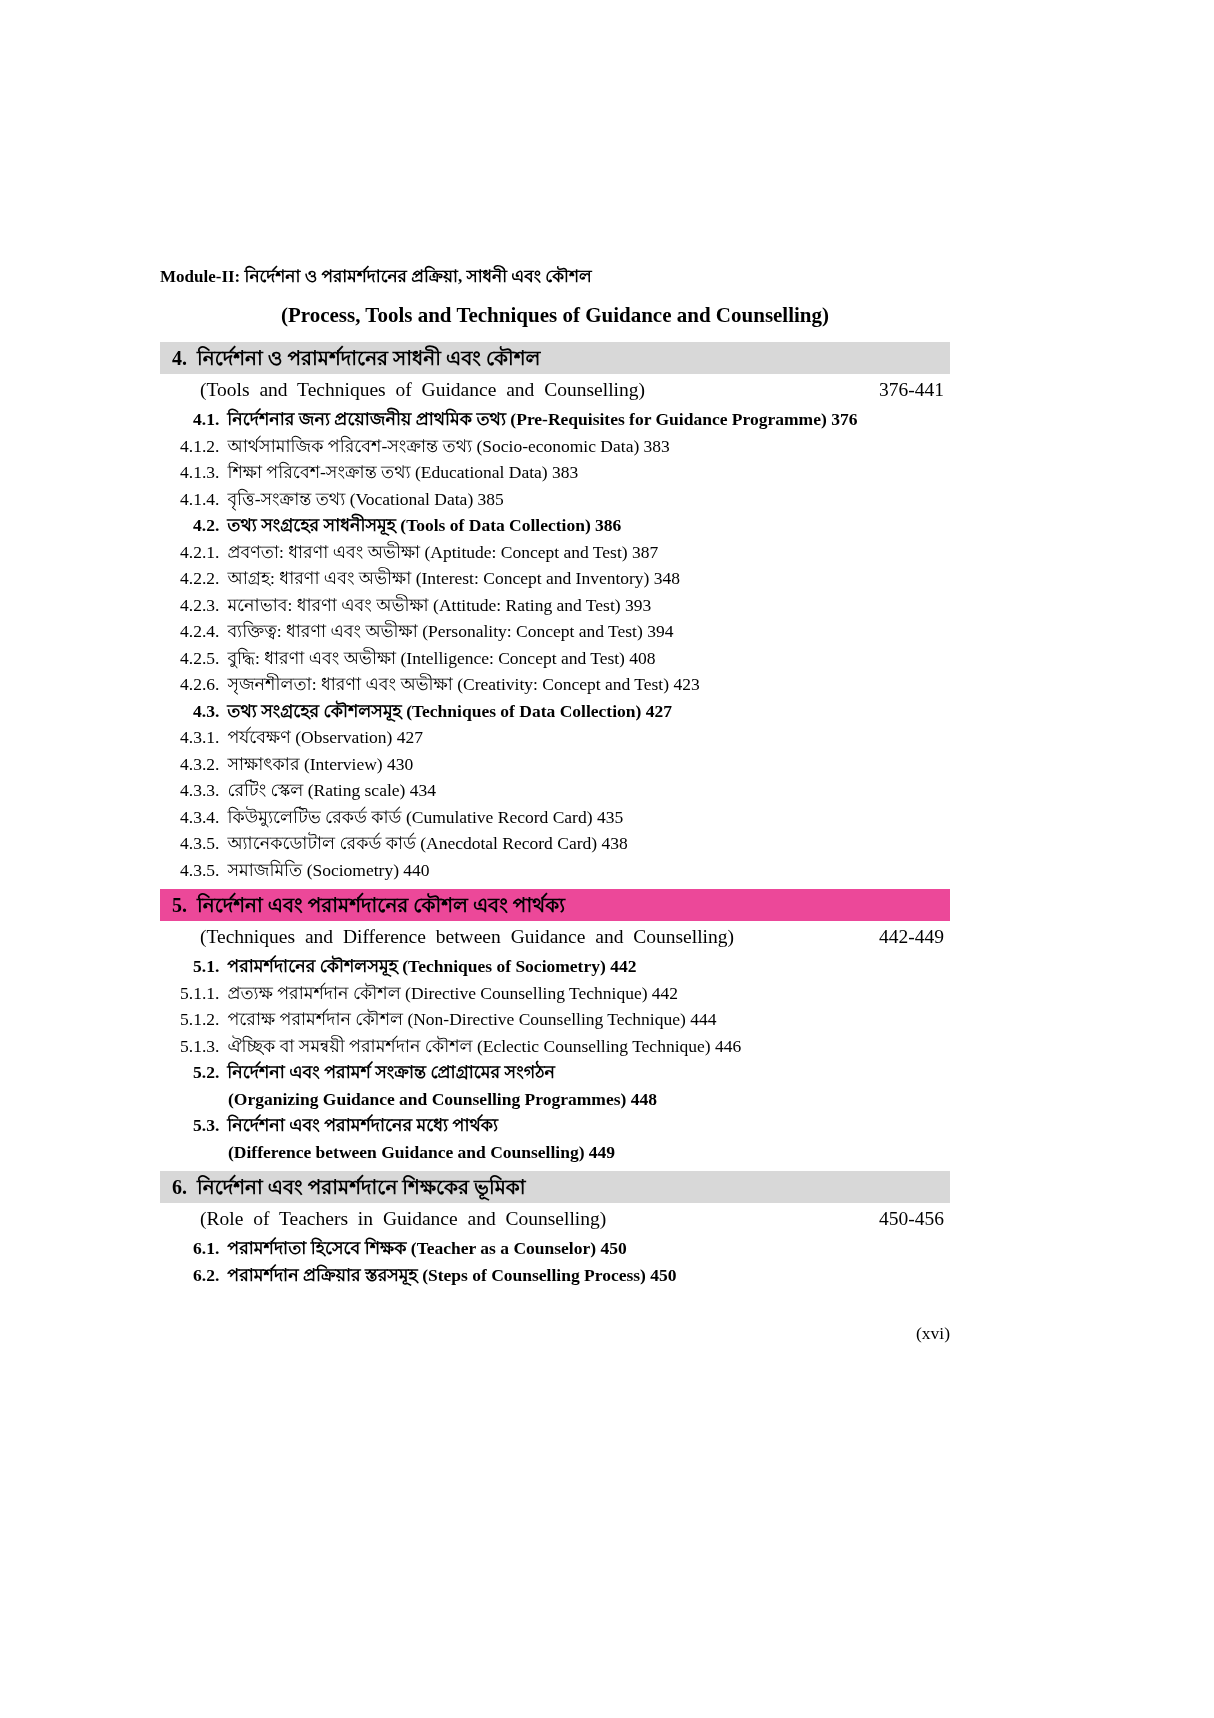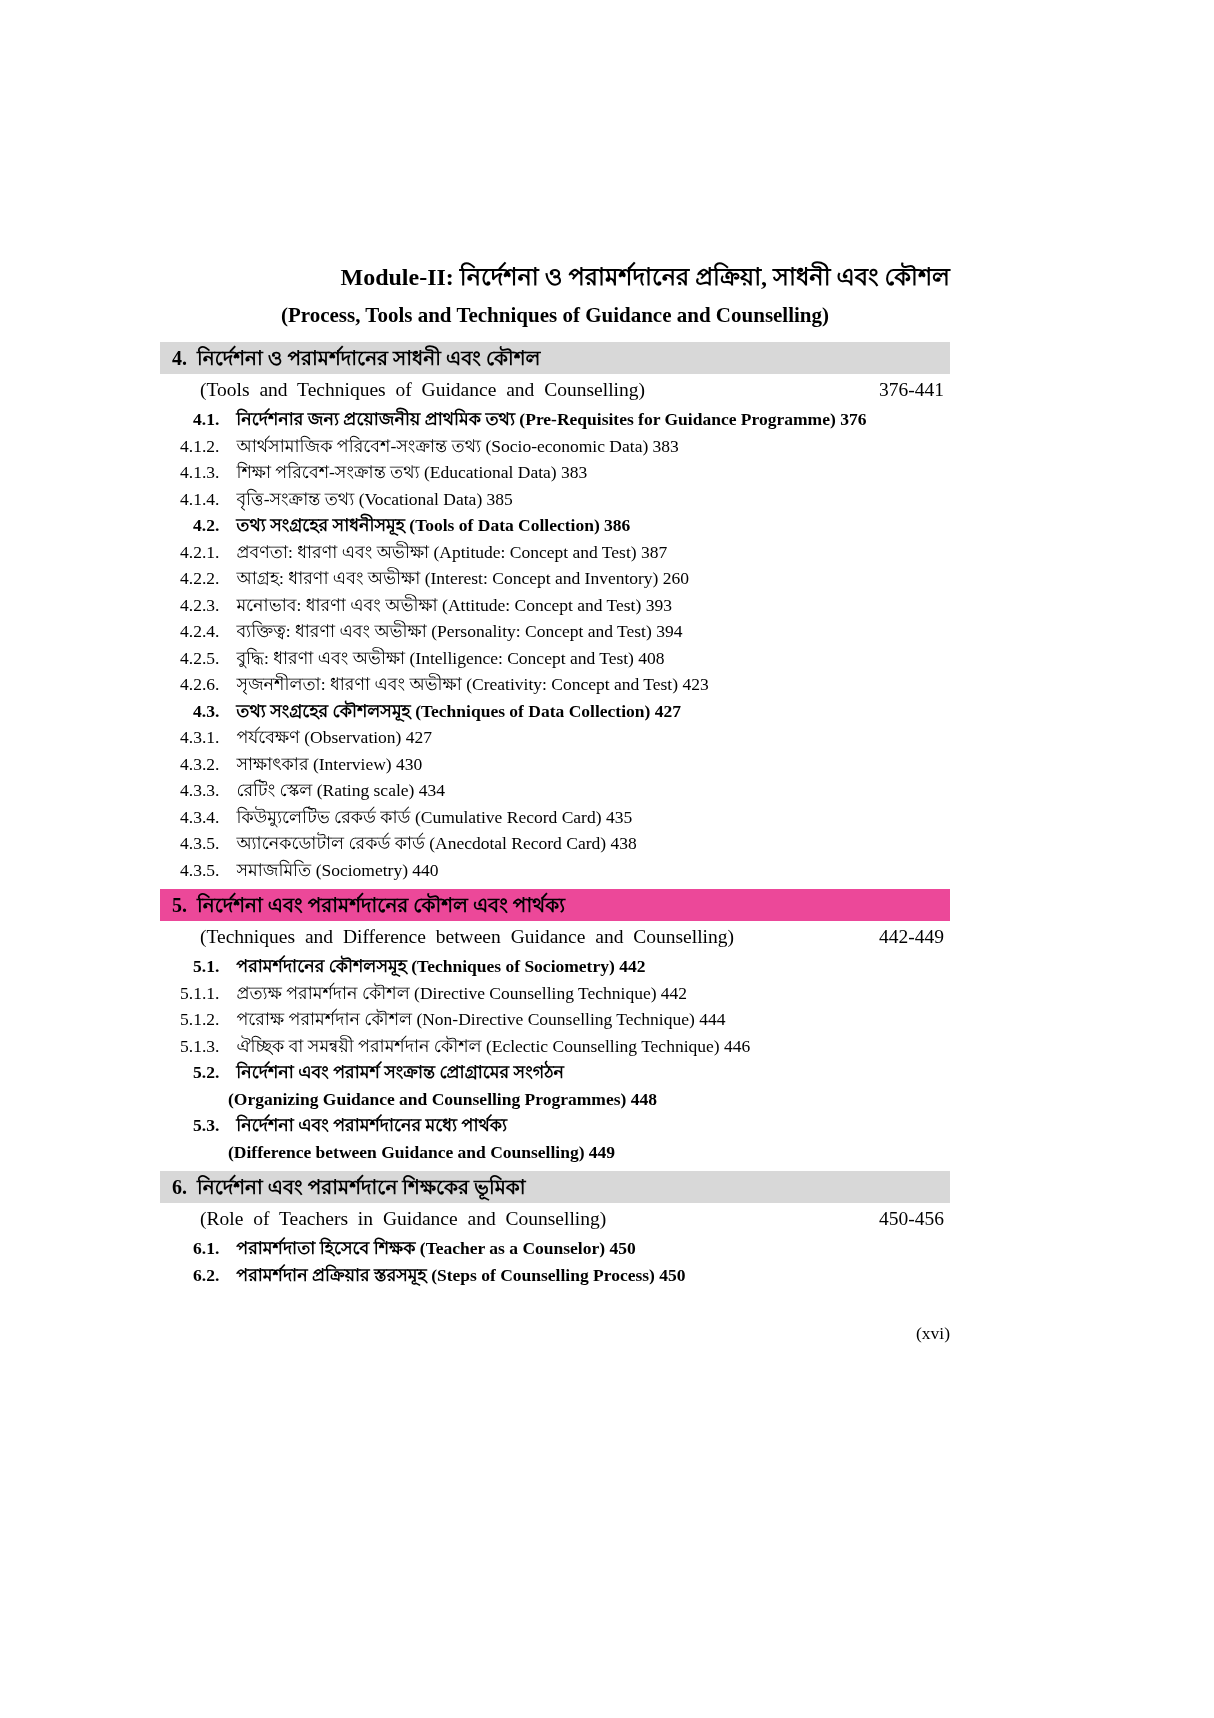--- a/index.html
+++ b/index.html
@@ -6,21 +6,21 @@
   body {
     width: 1214px; height: 1718px;
     background: #ffffff;
     color: #000000;
     font-family: "Liberation Serif", "DejaVu Serif", serif;
   }
   .page { position: relative; width: 1214px; height: 1718px; overflow: hidden; background: #ffffff; }
   .content { position: absolute; left: 160px; top: 262px; width: 790px; }
 
   .title {
-    font-size: 24px; font-weight: bold; text-align: right;
+    font-size: 17px; font-weight: bold; text-align: left;
     margin: 0 0 9px 0; line-height: 30px;
   }
   .subtitle {
     font-size: 21px; font-weight: bold; text-align: center;
     margin: 0 0 13px 0; line-height: 28px;
   }
 
   .toc-section { margin: 0; }
   .section-bar {
     background: #d8d8d8;
@@ -36,21 +36,21 @@
     font-weight: normal; font-size: 19.5px; line-height: 27px;
     padding: 2px 6px 2px 40px;
   }
   .section-en-row .heading-en { word-spacing: 5px; }
   .section-en-row .page-range { word-spacing: normal; }
 
   .entries { margin: 1px 0 3px 0; }
   .entry { font-size: 17.5px; line-height: 26.5px; }
   .entry.lvl1 { padding-left: 33px; font-weight: bold; }
   .entry.lvl2 { padding-left: 20px; font-weight: normal; }
-  .entry .num { margin-right: 17px; }
+  .entry .num { margin-right: 8px; }
   .entry .line2 { padding-left: 35px; font-weight: bold; }
 
   .footer {
     text-align: right; font-size: 17.5px; margin-top: 35px;
   }
 </style>
 </head>
 <body>
 
 <div class="page">
@@ -66,22 +66,22 @@
             <span class="heading-en">(Tools  and  Techniques  of  Guidance  and  Counselling)</span>
             <span class="page-range">376-441</span>
           </div>
           <div class="entries">
             <div class="entry lvl1"><span class="num">4.1.</span><span class="bn">নির্দেশনার জন্য প্রয়োজনীয় প্রাথমিক তথ্য</span> <span class="en">(Pre-Requisites for Guidance Programme)</span> <span class="pg">376</span></div>
             <div class="entry lvl2"><span class="num">4.1.2.</span><span class="bn">আর্থসামাজিক পরিবেশ-সংক্রান্ত তথ্য</span> <span class="en">(Socio-economic Data)</span> <span class="pg">383</span></div>
             <div class="entry lvl2"><span class="num">4.1.3.</span><span class="bn">শিক্ষা পরিবেশ-সংক্রান্ত তথ্য</span> <span class="en">(Educational Data)</span> <span class="pg">383</span></div>
             <div class="entry lvl2"><span class="num">4.1.4.</span><span class="bn">বৃত্তি-সংক্রান্ত তথ্য</span> <span class="en">(Vocational Data)</span> <span class="pg">385</span></div>
             <div class="entry lvl1"><span class="num">4.2.</span><span class="bn">তথ্য সংগ্রহের সাধনীসমূহ</span> <span class="en">(Tools of Data Collection)</span> <span class="pg">386</span></div>
             <div class="entry lvl2"><span class="num">4.2.1.</span><span class="bn">প্রবণতা: ধারণা এবং অভীক্ষা</span> <span class="en">(Aptitude: Concept and Test)</span> <span class="pg">387</span></div>
-            <div class="entry lvl2"><span class="num">4.2.2.</span><span class="bn">আগ্রহ: ধারণা এবং অভীক্ষা</span> <span class="en">(Interest: Concept and Inventory)</span> <span class="pg">260</span></div>
-            <div class="entry lvl2"><span class="num">4.2.3.</span><span class="bn">মনোভাব: ধারণা এবং অভীক্ষা</span> <span class="en">(Attitude: Concept and Test)</span> <span class="pg">393</span></div>
+            <div class="entry lvl2"><span class="num">4.2.2.</span><span class="bn">আগ্রহ: ধারণা এবং অভীক্ষা</span> <span class="en">(Interest: Concept and Inventory)</span> <span class="pg">348</span></div>
+            <div class="entry lvl2"><span class="num">4.2.3.</span><span class="bn">মনোভাব: ধারণা এবং অভীক্ষা</span> <span class="en">(Attitude: Rating and Test)</span> <span class="pg">393</span></div>
             <div class="entry lvl2"><span class="num">4.2.4.</span><span class="bn">ব্যক্তিত্ব: ধারণা এবং অভীক্ষা</span> <span class="en">(Personality: Concept and Test)</span> <span class="pg">394</span></div>
             <div class="entry lvl2"><span class="num">4.2.5.</span><span class="bn">বুদ্ধি: ধারণা এবং অভীক্ষা</span> <span class="en">(Intelligence: Concept and Test)</span> <span class="pg">408</span></div>
             <div class="entry lvl2"><span class="num">4.2.6.</span><span class="bn">সৃজনশীলতা: ধারণা এবং অভীক্ষা</span> <span class="en">(Creativity: Concept and Test)</span> <span class="pg">423</span></div>
             <div class="entry lvl1"><span class="num">4.3.</span><span class="bn">তথ্য সংগ্রহের কৌশলসমূহ</span> <span class="en">(Techniques of Data Collection)</span> <span class="pg">427</span></div>
             <div class="entry lvl2"><span class="num">4.3.1.</span><span class="bn">পর্যবেক্ষণ</span> <span class="en">(Observation)</span> <span class="pg">427</span></div>
             <div class="entry lvl2"><span class="num">4.3.2.</span><span class="bn">সাক্ষাৎকার</span> <span class="en">(Interview)</span> <span class="pg">430</span></div>
             <div class="entry lvl2"><span class="num">4.3.3.</span><span class="bn">রেটিং স্কেল</span> <span class="en">(Rating scale)</span> <span class="pg">434</span></div>
             <div class="entry lvl2"><span class="num">4.3.4.</span><span class="bn">কিউম্যুলেটিভ রেকর্ড কার্ড</span> <span class="en">(Cumulative Record Card)</span> <span class="pg">435</span></div>
             <div class="entry lvl2"><span class="num">4.3.5.</span><span class="bn">অ্যানেকডোটাল রেকর্ড কার্ড</span> <span class="en">(Anecdotal Record Card)</span> <span class="pg">438</span></div>
             <div class="entry lvl2"><span class="num">4.3.5.</span><span class="bn">সমাজমিতি</span> <span class="en">(Sociometry)</span> <span class="pg">440</span></div>

